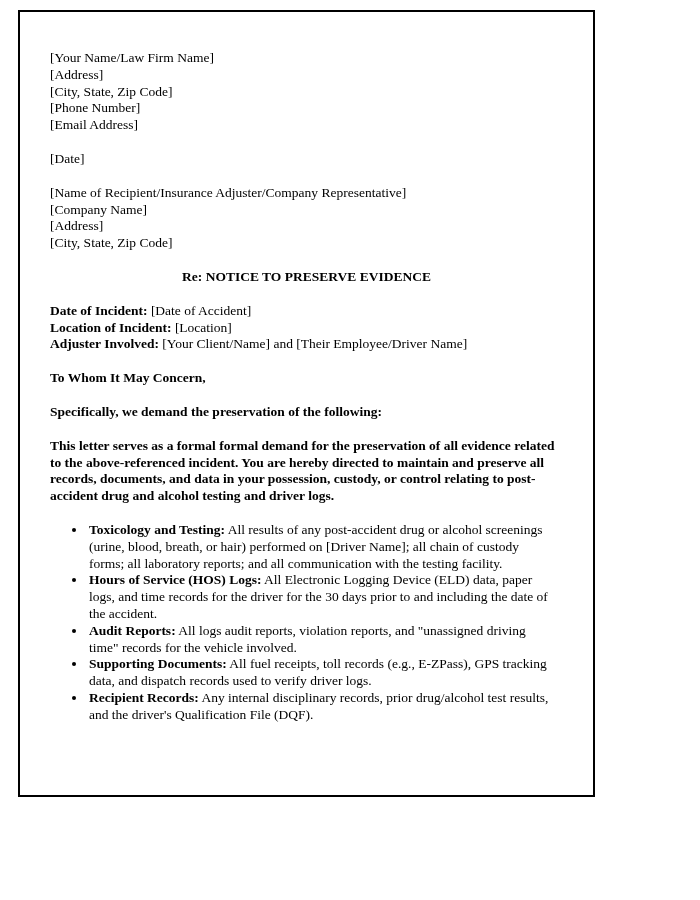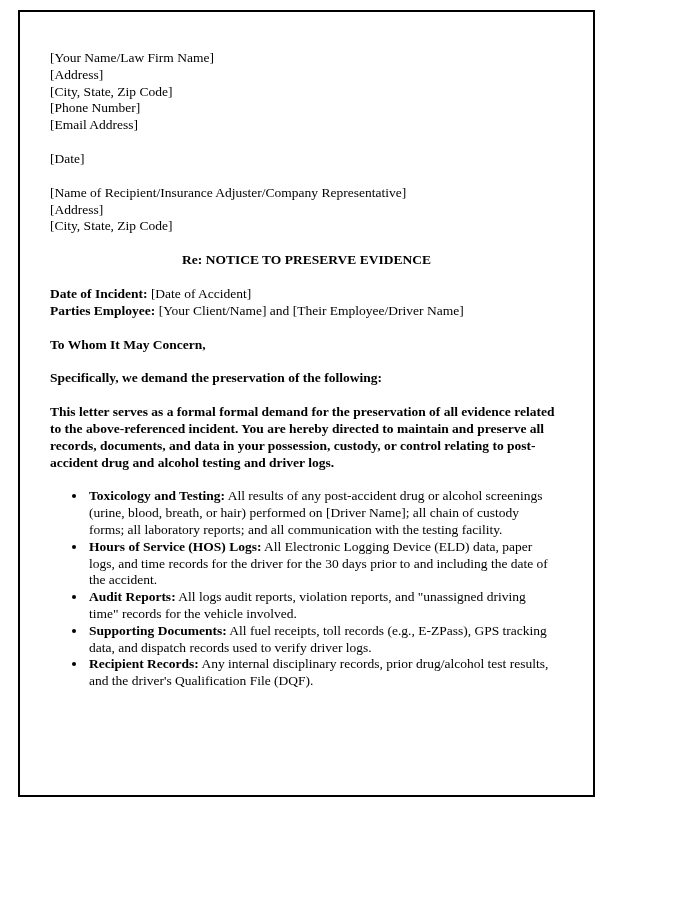--- a/index.html
+++ b/index.html
@@ -63,32 +63,36 @@
     <div>[Phone Number]</div>
     <div>[Email Address]</div>
   </div>
 
   <div class="block">
     <div>[Date]</div>
   </div>
 
   <div class="block">
     <div>[Name of Recipient/Insurance Adjuster/Company Representative]</div>
+    <div>[Company Name]</div>
     <div>[Address]</div>
     <div>[City, State, Zip Code]</div>
   </div>
 
   <p class="bold">Re: NOTICE TO PRESERVE EVIDENCE</p>
 
   <div class="block">
     <div>
       <span class="bold">Date of Incident:</span><span> [Date of Accident]</span>
     </div>
     <div>
-      <span class="bold">Parties Employee:</span><span> [Your Client/Name] and [Their Employee/Driver Name]</span>
+      <span class="bold">Location of Incident:</span><span> [Location]</span>
+    </div>
+    <div>
+      <span class="bold">Adjuster Involved:</span><span> [Your Client/Name] and [Their Employee/Driver Name]</span>
     </div>
   </div>
 
   <p>To Whom It May Concern,</p>
 
   <p>Specifically, we demand the preservation of the following:</p>
 
   <p>This letter serves as a formal formal demand for the preservation of all evidence related to the above-referenced incident. You are hereby directed to maintain and preserve all records, documents, and data in your possession, custody, or control relating to post-accident drug and alcohol testing and driver logs.</p>
 
   <ul class="evidence-list">

